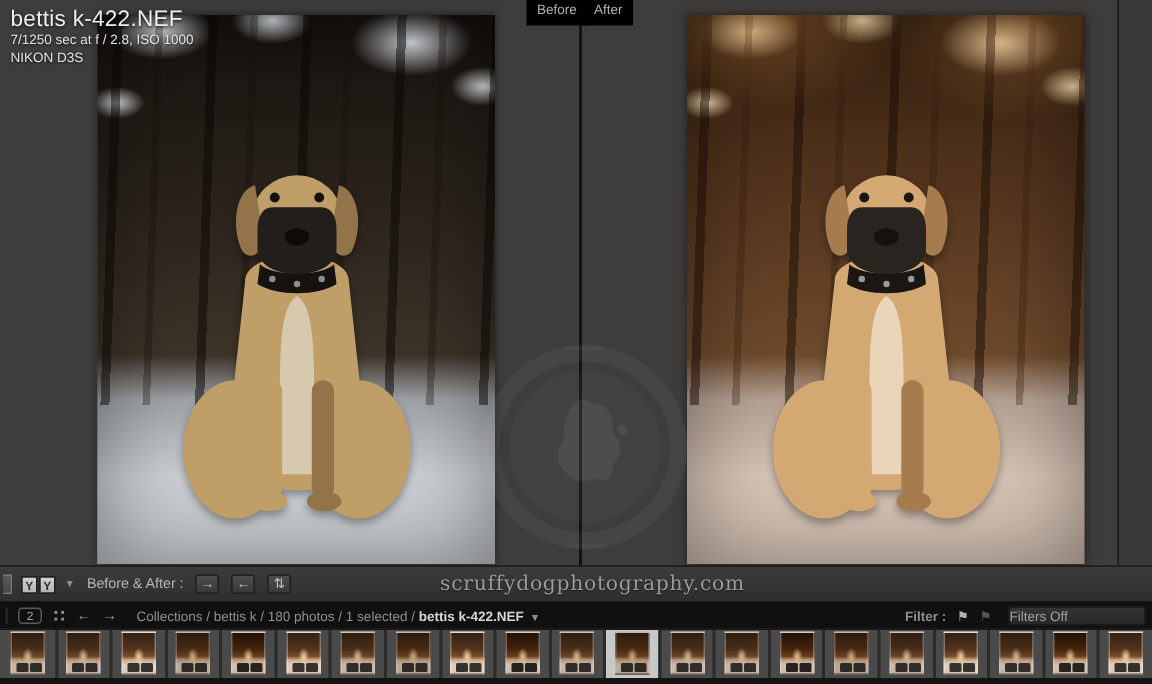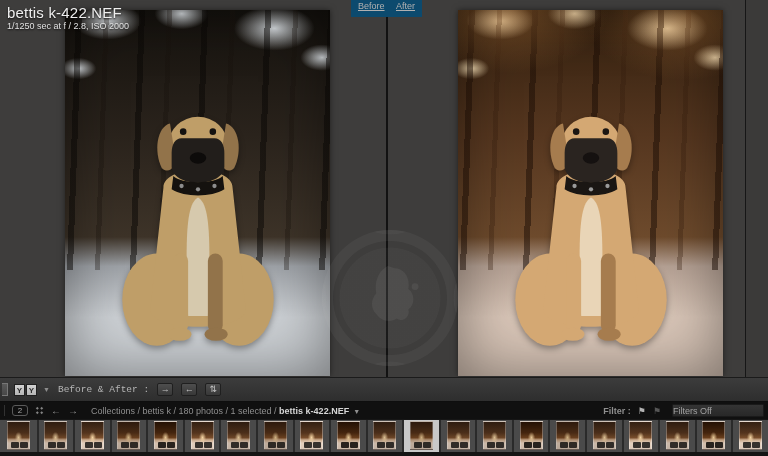--- a/index.html
+++ b/index.html
@@ -14,21 +14,21 @@
   .main { position:absolute; left:0; top:0; width:768px; height:377px; background:#3e3d3c; }
   .pane { position:absolute; top:0; height:377px; }
   .pane.left  { left:0;   width:386px; background:#3e3d3c; }
   .pane.right { left:388px; width:357px; background:#3e3d3c; }
   .divider { position:absolute; left:386px; top:0; width:2px; height:377px; background:#121212; }
   .right-edge { position:absolute; left:745px; top:0; width:1px; height:377px; background:#161616; }
   .right-strip { position:absolute; left:746px; top:0; width:22px; height:377px; background:#3b3a39; }
 
   .chip {
     position:absolute; top:0; height:12px; padding:1px 7px 16px;
-    background:#0c4a6e; color:#b0b0b0; font-size:9px; line-height:11px;text-decoration:underline;
+    background:#000000; color:#b0b0b0; font-size:9px; line-height:11px;
   }
   .chip.before { left:351px; }
   .chip.after  { left:389px; }
 
   
   .photo {
     position:absolute; top:10px; width:265px; height:366px; overflow:hidden;
     box-shadow: inset 0 0 60px rgba(0,0,0,.45), 0 0 6px rgba(0,0,0,.5);
     background:
       radial-gradient(ellipse 55px 30px at 16% 3%,  var(--sky) 0%, transparent 62%),
@@ -95,21 +95,21 @@
     display:flex; align-items:center; gap:6px; padding-left:2px;
     color:#b3b3b3; font-size:9.5px;
   }
   .tool-fragment { width:6px; height:13px; background:linear-gradient(#5a5a5a,#474747);
     border:1px solid #777; border-left:none; }
   .yy-btn { display:flex; gap:1px; cursor:pointer; }
   .yy-box { width:11px; height:12px; background:linear-gradient(#d2d2d2,#b5b5b5);
     color:#2e2e2e; font-size:8px; font-weight:bold; text-align:center; line-height:12px;
     border:1px solid #1f1f1f; }
   .caret { color:#8c8c8c; font-size:7px; }
-  .ba-label { color:#b5b5b5; margin-left:2px;font-family:Liberation Mono, monospace; }
+  .ba-label { color:#b5b5b5; margin-left:2px; }
   .tb-btn {
     width:16px; height:13px; border-radius:2px; margin-left:2px;
     background:linear-gradient(#4e4e4e,#383838); border:1px solid #1f1f1f;
     color:#c4c4c4; font-size:9px; line-height:11px; text-align:center; cursor:pointer;
   }
   .wm-text {
     position:absolute; left:395px; top:3px; transform:translateX(-50%);
     font-family:"DejaVu Serif", serif; font-size:13.5px; letter-spacing:.5px;
     color:#9b9b9b; text-shadow:0 1px 1px rgba(0,0,0,.6);
   }
@@ -224,21 +224,22 @@
 
     <div class="divider"></div>
     <div class="right-edge"></div>
     <div class="right-strip"></div>
 
     <div class="chip before">Before</div>
     <div class="chip after">After</div>
 
     <div class="info-overlay">
       <div class="info-filename">bettis k-422.NEF</div>
-      <div class="info-line">1/1250 sec at f / 2.8, ISO 2000</div>
+      <div class="info-line">7/1250 sec at f / 2.8, ISO 1000</div>
+      <div class="info-line">NIKON D3S</div>
     </div>
 
     <div class="logo-wm">
       <svg viewBox="0 0 100 100">
         <path d="M48,22 C40,26 36,36 38,46 C34,50 32,58 38,64 C42,70 50,72 56,68 C62,72 68,66 66,60 C72,56 72,46 66,42 C68,32 62,24 54,24 Z" fill="#cccccc"></path>
         <circle cx="72" cy="40" r="3" fill="#cccccc"></circle>
       </svg>
     </div>
   </div>
 
@@ -246,20 +247,21 @@
     <div class="tool-fragment"></div>
     <div class="yy-btn">
       <span class="yy-box">Y</span>
       <span class="yy-box">Y</span>
     </div>
     <span class="caret">▼</span>
     <span class="ba-label">Before &amp; After :</span>
     <div class="tb-btn">→</div>
     <div class="tb-btn">←</div>
     <div class="tb-btn">⇅</div>
+    <div class="wm-text">scruffydogphotography.com</div>
   </div>
 
   <div class="statusbar">
     <div class="sb-vline"></div>
     <div class="sb-2btn">2</div>
     <div class="sb-grid"></div>
     <span class="sb-arrow">←</span>
     <span class="sb-arrow">→</span>
     <div class="sb-crumb">
       <span>Collections / bettis k / 180 photos / 1 selected / </span><span class="file">bettis k-422.NEF</span><span class="crumb-caret">▼</span>

